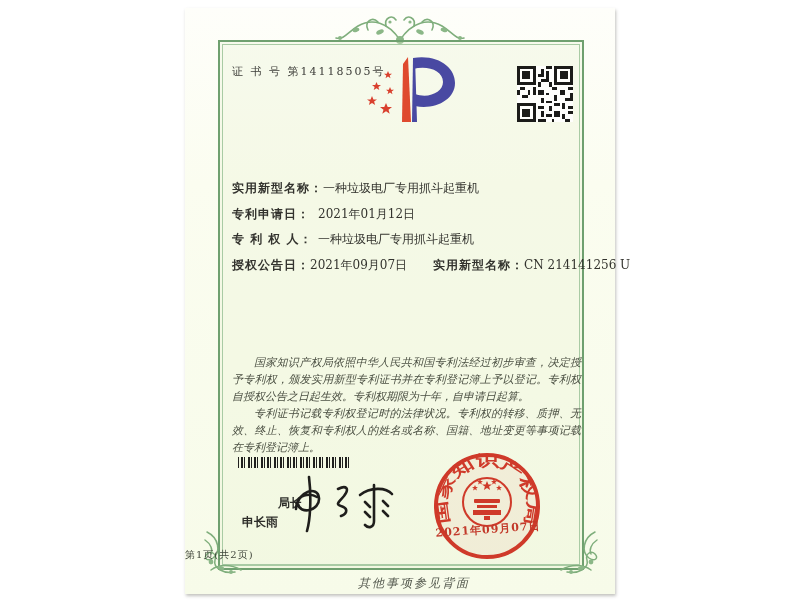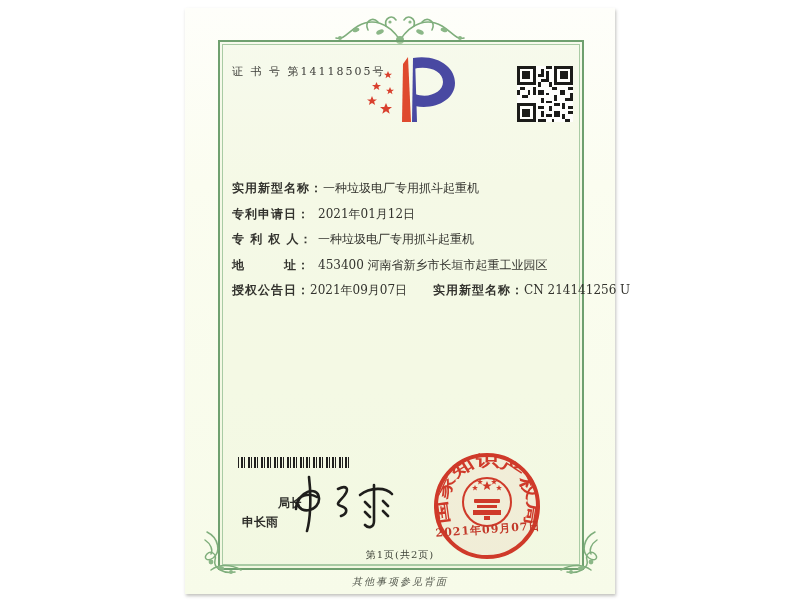--- a/index.html
+++ b/index.html
@@ -28,24 +28,24 @@
   .barcode{position:absolute;left:53px;top:449px;width:112px;height:11px;
     background:repeating-linear-gradient(90deg,#20201e 0 1px,transparent 1px 3px,
       #20201e 3px 5px,transparent 5px 6px,#20201e 6px 7px,transparent 7px 10px,
       #20201e 10px 12px,transparent 12px 13px);}
   .sig-title{position:absolute;left:57px;top:487px;font-size:12px;font-weight:bold;color:#2e2e2a;margin-left:36px;}
   .sig-name{position:absolute;left:57px;top:506px;font-size:12px;font-weight:bold;color:#2e2e2a;font-family:Liberation Mono, monospace;}
   .signature{position:absolute;left:103px;top:465px;}
   .seal{position:absolute;left:246px;top:442px;}
   .seal-date{position:absolute;left:238px;top:514px;width:130px;text-align:center;
     font-size:11px;font-weight:bold;color:#c2392a;letter-spacing:1px;transform:rotate(-4deg);}
-  .pagefoot{position:absolute;left:0;top:540px;width:100%;text-align:center;
+  .pagefoot{position:absolute;left:0;top:540px;width:100%;text-align:left;
     font-size:10px;color:#3f443a;letter-spacing:1px;}
-  .backnote{position:absolute;left:0;top:567px;width:100%;text-align:center;
-    font-size:10px;color:#565b50;font-style:italic;letter-spacing:2px;}
+  .backnote{position:absolute;left:14px;top:567px;width:100%;text-align:center;
+    font-size:12px;color:#565b50;font-style:italic;letter-spacing:2px;}
   .orn-top{position:absolute;left:143px;top:2px;}
   .orn-bl{position:absolute;left:16px;top:516px;}
   .orn-br{position:absolute;left:368px;top:516px;transform:scaleX(-1);}
 </style>
 </head>
 <body>
 
 <div class="stage">
   <div class="paper">
 
@@ -169,28 +169,29 @@
     <div class="fields">
       <div class="frow">
         <span class="f-label">实用新型名称：</span><span class="f-value">一种垃圾电厂专用抓斗起重机</span>
       </div>
       <div class="frow">
         <span class="f-label">专利申请日：</span><span class="f-value">2021年01月12日</span>
       </div>
       <div class="frow">
         <span class="f-label">专 利 权 人：</span><span class="f-value">一种垃圾电厂专用抓斗起重机</span>
       </div>
-      <div class="frow">
-        <span class="f-label">地　　　址：</span><span class="f-value">453400 河南省新乡市长垣市起重工业园区</span>
-      </div>
       <div class="frow grant">
         <span class="f-label">授权公告日：</span><span>2021年09月07日</span><span class="f-label grant-no">实用新型名称：</span><span>CN 214141256 U</span>
       </div>
     </div>
 
+    <div class="paras">
+      <p>国家知识产权局依照中华人民共和国专利法经过初步审查，决定授予专利权，颁发实用新型专利证书并在专利登记簿上予以登记。专利权自授权公告之日起生效。专利权期限为十年，自申请日起算。</p>
+      <p>专利证书记载专利权登记时的法律状况。专利权的转移、质押、无效、终止、恢复和专利权人的姓名或名称、国籍、地址变更等事项记载在专利登记簿上。</p>
+    </div>
 
     <div class="barcode"></div>
 
     <div class="sig-title">局长</div>
     <div class="sig-name">申长雨</div>
     <svg class="signature" width="118" height="64" viewBox="0 0 118 64">
       <g stroke="#1f1e1c" stroke-width="2.6" fill="none" stroke-linecap="round" stroke-linejoin="round">
         <path d="M8,36 C9,18 30,12 31,25 C32,38 12,42 10,31 C9,23 21,19 29,24"></path>
         <path d="M21,4 C23,20 23,44 19,58"></path>
         <path d="M50,16 C58,12 62,15 56,23 C51,29 47,31 53,33 C60,35 60,40 53,43"></path>

